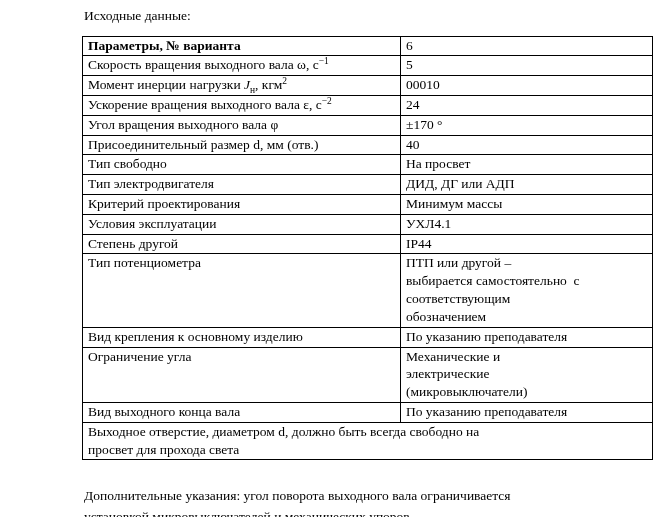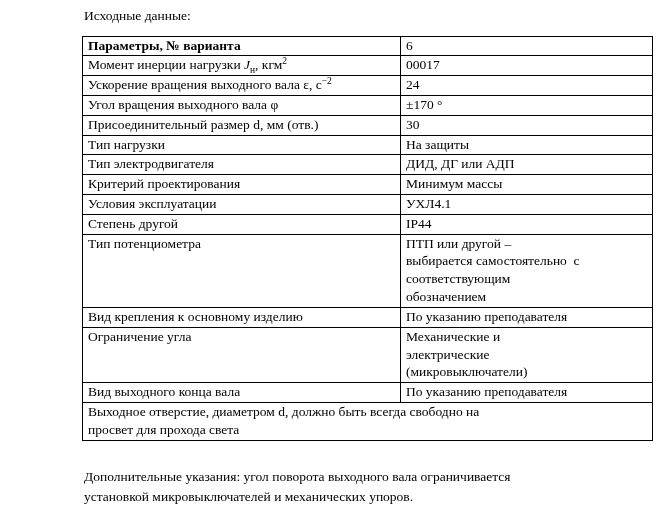--- a/index.html
+++ b/index.html
@@ -59,38 +59,42 @@
 
   <p class="heading">Исходные данные:</p>
 
   <table class="data-table">
     <tbody id="table-body">
         <tr>
           <td class="label-cell bold"><span>Параметры, № варианта</span></td>
           <td class="value-cell">6</td>
         </tr>
         <tr>
+          <td class="label-cell"><span>Скорость вращения выходного вала ω, с</span><sup>−1</sup></td>
+          <td class="value-cell">5</td>
+        </tr>
+        <tr>
           <td class="label-cell"><span>Момент инерции нагрузки  </span><span style="font-style: italic;">J</span><sub>н</sub><span>, кгм</span><sup>2</sup></td>
-          <td class="value-cell">00017</td>
+          <td class="value-cell">00010</td>
         </tr>
         <tr>
           <td class="label-cell"><span>Ускорение вращения выходного вала ε, с</span><sup>−2</sup></td>
           <td class="value-cell">24</td>
         </tr>
         <tr>
           <td class="label-cell"><span>Угол вращения выходного вала φ</span></td>
           <td class="value-cell">±170 °</td>
         </tr>
         <tr>
           <td class="label-cell"><span>Присоединительный размер d, мм (отв.)</span></td>
-          <td class="value-cell">30</td>
+          <td class="value-cell">40</td>
         </tr>
         <tr>
-          <td class="label-cell"><span>Тип нагрузки</span></td>
-          <td class="value-cell">На защиты</td>
+          <td class="label-cell"><span>Тип свободно</span></td>
+          <td class="value-cell">На просвет</td>
         </tr>
         <tr>
           <td class="label-cell"><span>Тип электродвигателя</span></td>
           <td class="value-cell">ДИД, ДГ или АДП</td>
         </tr>
         <tr>
           <td class="label-cell"><span>Критерий проектирования</span></td>
           <td class="value-cell">Минимум массы</td>
         </tr>
         <tr>

